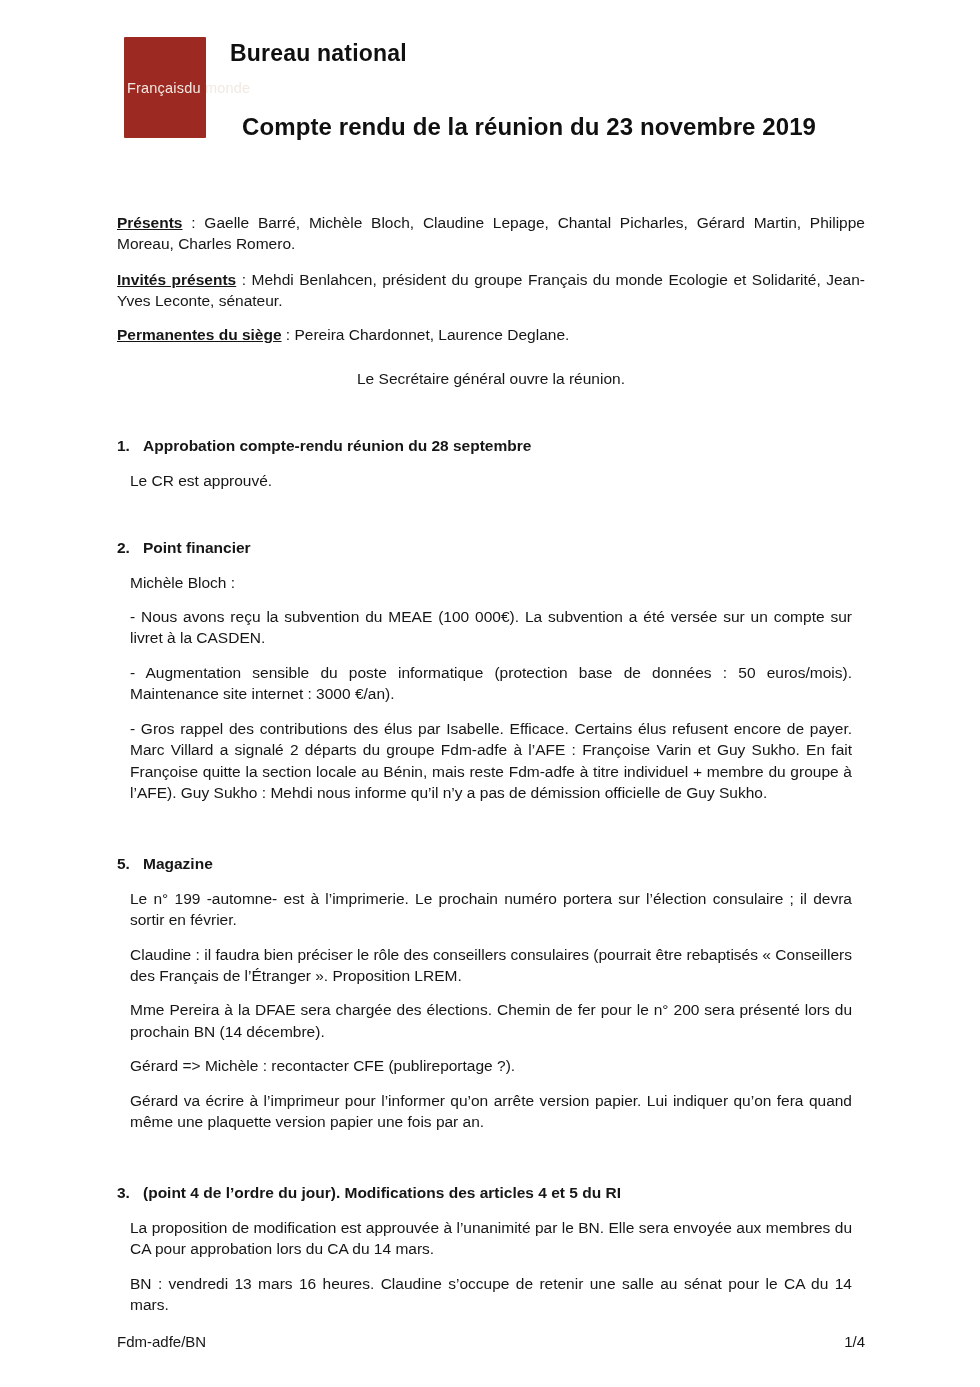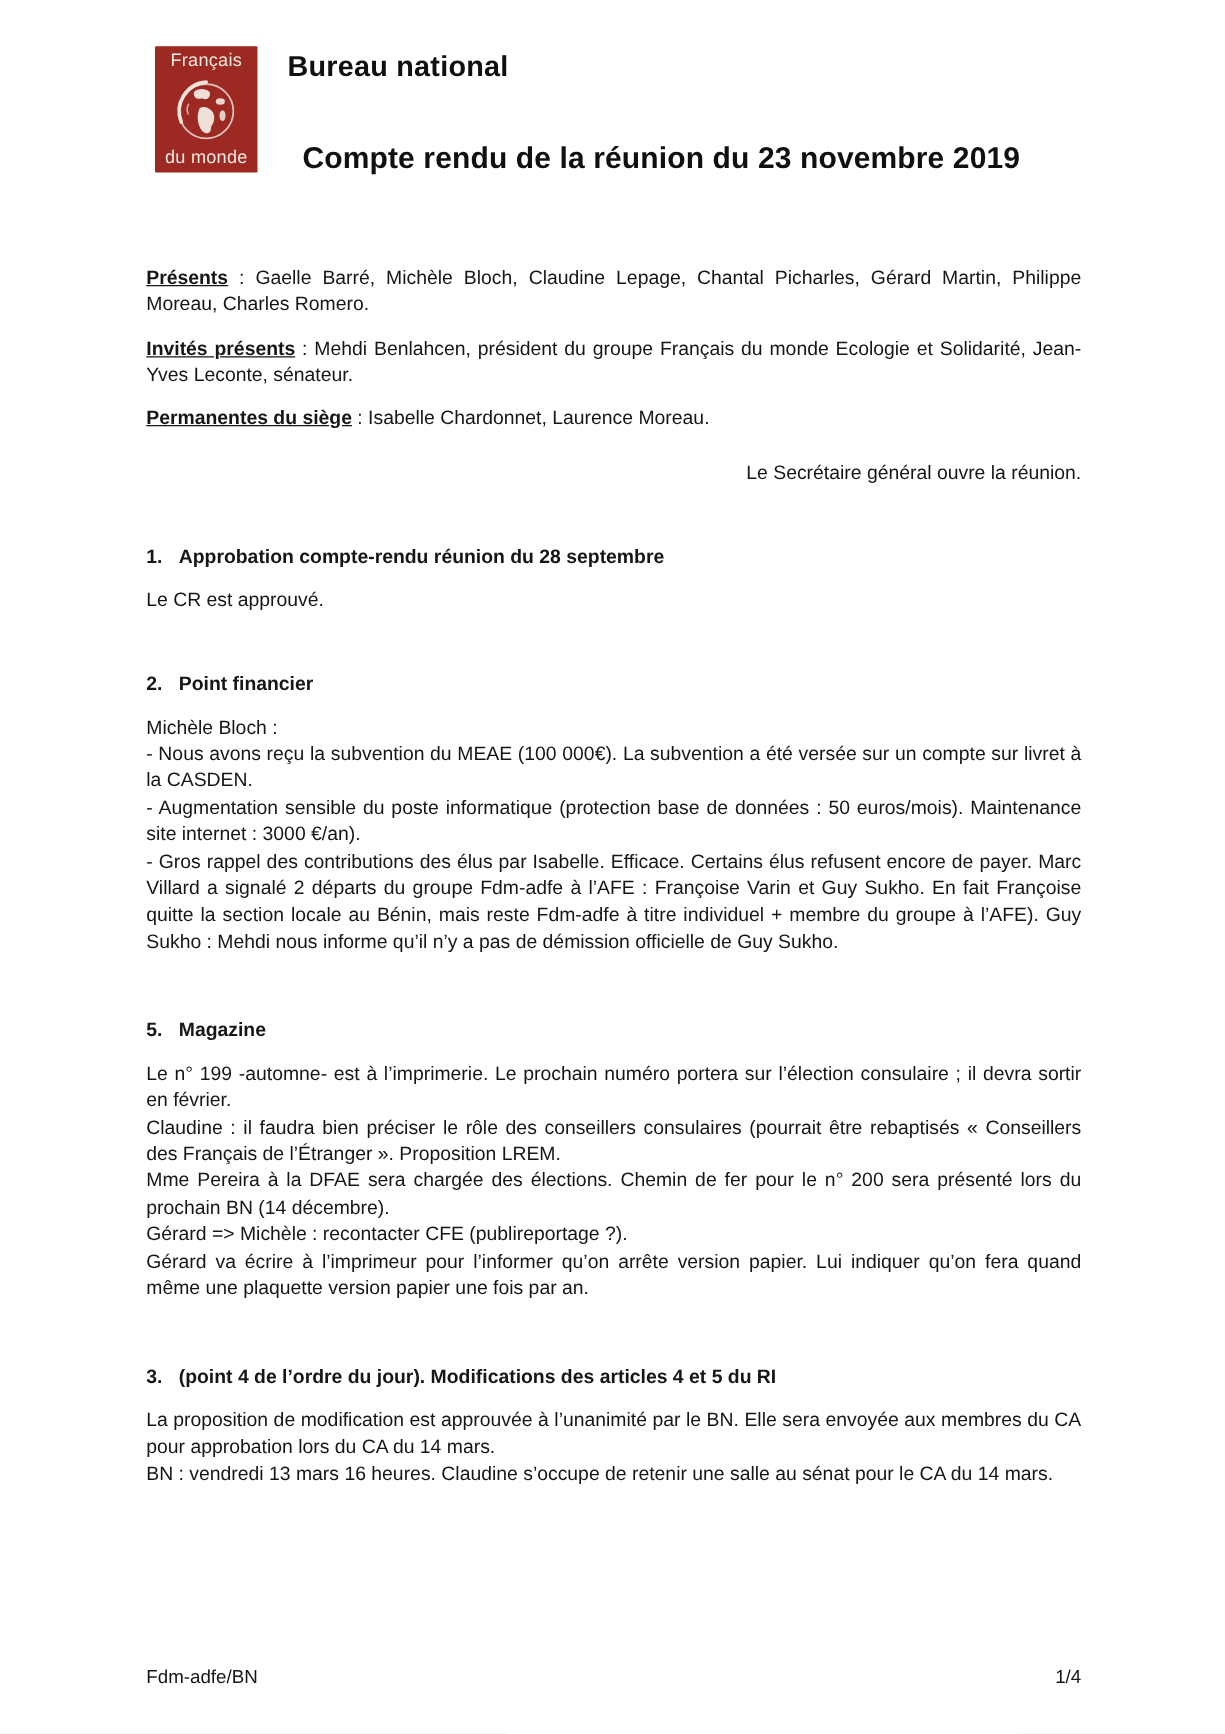--- a/index.html
+++ b/index.html
@@ -9,21 +9,21 @@
     background:#ffffff;
     font-family:"Liberation Sans", sans-serif;
     color:#161616;
     overflow:hidden;
     margin:0 auto;
   }
   
   .logo{
     position:absolute;left:124px;top:37px;
     width:82px;height:101px;
-    display:flex;flex-direction:column;align-items:center;justify-content:space-between;
+    display:flex;flex-direction:row;align-items:center;justify-content:space-between;
     padding:5px 3px 4px 3px;box-sizing:border-box;
     border-radius:1px;
   }
   .logo-text{
     color:#f2e9e2;
     font-size:14.5px;line-height:15px;
     letter-spacing:0.2px;
     white-space:nowrap;
   }
   .globe{width:52px;height:52px;margin:-2px 0 -3px 0;}
@@ -37,30 +37,30 @@
     font-size:24px;font-weight:bold;color:#101010;
     letter-spacing:0.1px;
   }
   
   .doc-body{
     position:absolute;left:117px;top:212px;width:748px;
     font-size:15.5px;line-height:21.4px;
   }
   .para{margin:0 0 14px 0;text-align:justify;}
   .para.tight{margin-bottom:12px;}
-  .para.opening{margin-top:23px;margin-bottom:0;text-align:right;}
+  .para.opening{margin-top:23px;margin-bottom:0;text-align:center;}
   .para b{font-weight:bold;text-decoration:underline;}
   .sec-title{
     margin:46px 0 13px 0;
     font-size:15.5px;font-weight:bold;line-height:21.4px;
     display:flex;
   }
   .sec-title .num{flex:0 0 26px;}
   .sec-title.more-gap{margin-top:50px;}
-  .line{margin:0;text-align:justify;}
+  .line{margin:13px;text-align:justify;}
   
   .footer{
     position:absolute;left:117px;top:1333px;width:748px;
     display:flex;justify-content:space-between;
     font-size:15px;
     text-align:center;
   }
 </style>
 </head>
 <body>
@@ -83,21 +83,21 @@
 
   <h1 class="title-main">Bureau national</h1>
   <h2 class="title-sub">Compte rendu de la réunion du 23 novembre 2019</h2>
 
   <div class="doc-body">
 
     <p class="para"><b>Présents</b><span> : Gaelle Barré, Michèle Bloch, Claudine Lepage, Chantal Picharles, Gérard Martin, Philippe Moreau, Charles Romero.</span></p>
 
     <p class="para tight"><b>Invités présents</b><span> : Mehdi Benlahcen, président du groupe Français du monde Ecologie et Solidarité, Jean-Yves Leconte, sénateur.</span></p>
 
-    <p class="para" style="margin-bottom:0;"><b>Permanentes du siège</b><span> : Isabelle Chardonnet, Laurence Moreau.</span></p>
+    <p class="para" style="margin-bottom:0;"><b>Permanentes du siège</b><span> : Pereira Chardonnet, Laurence Deglane.</span></p>
 
     <p class="para opening">Le Secrétaire général ouvre la réunion.</p>
 
     <h3 class="sec-title">
       <span class="num">1.</span>
       <span>Approbation compte-rendu réunion du 28 septembre</span>
     </h3>
     <p class="line">Le CR est approuvé.</p>
 
     <h3 class="sec-title">

